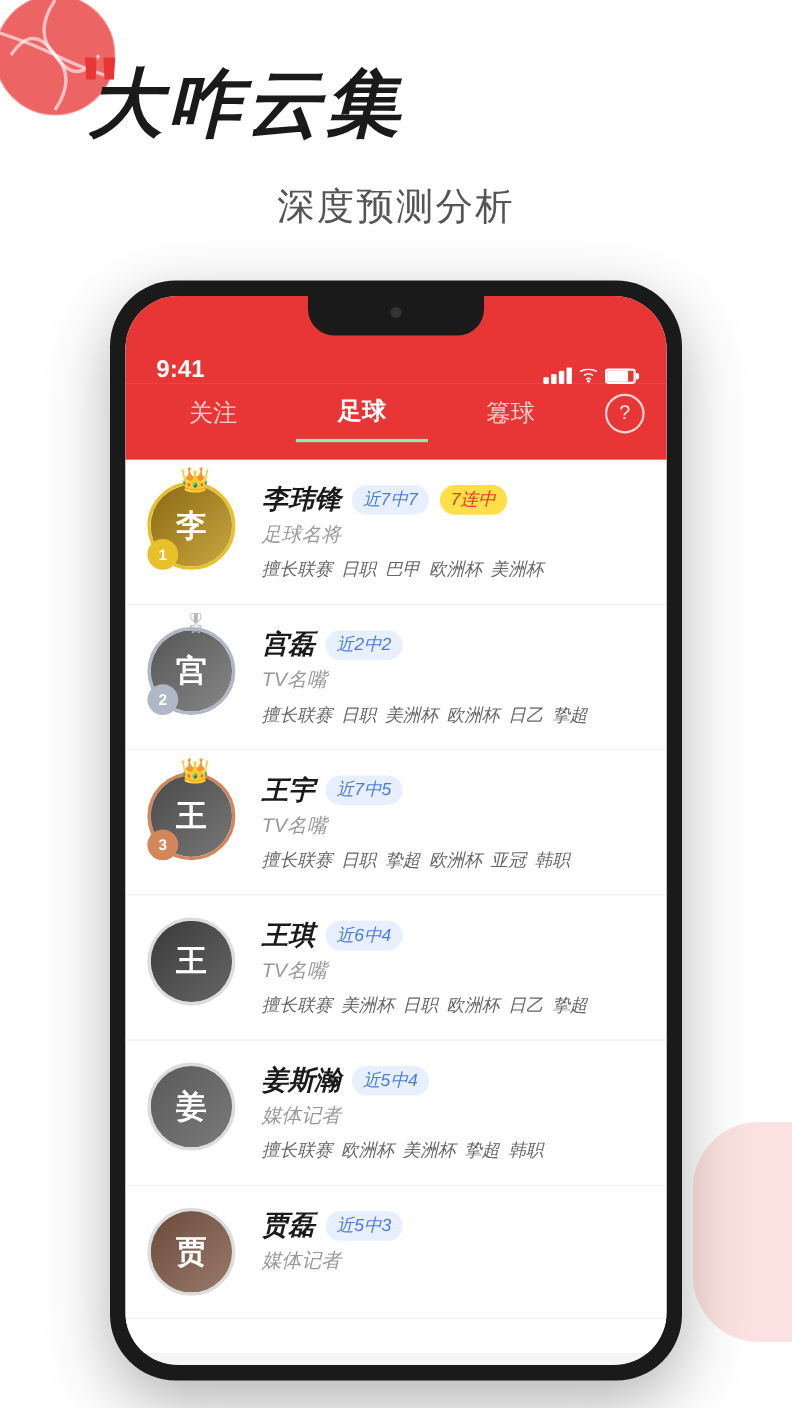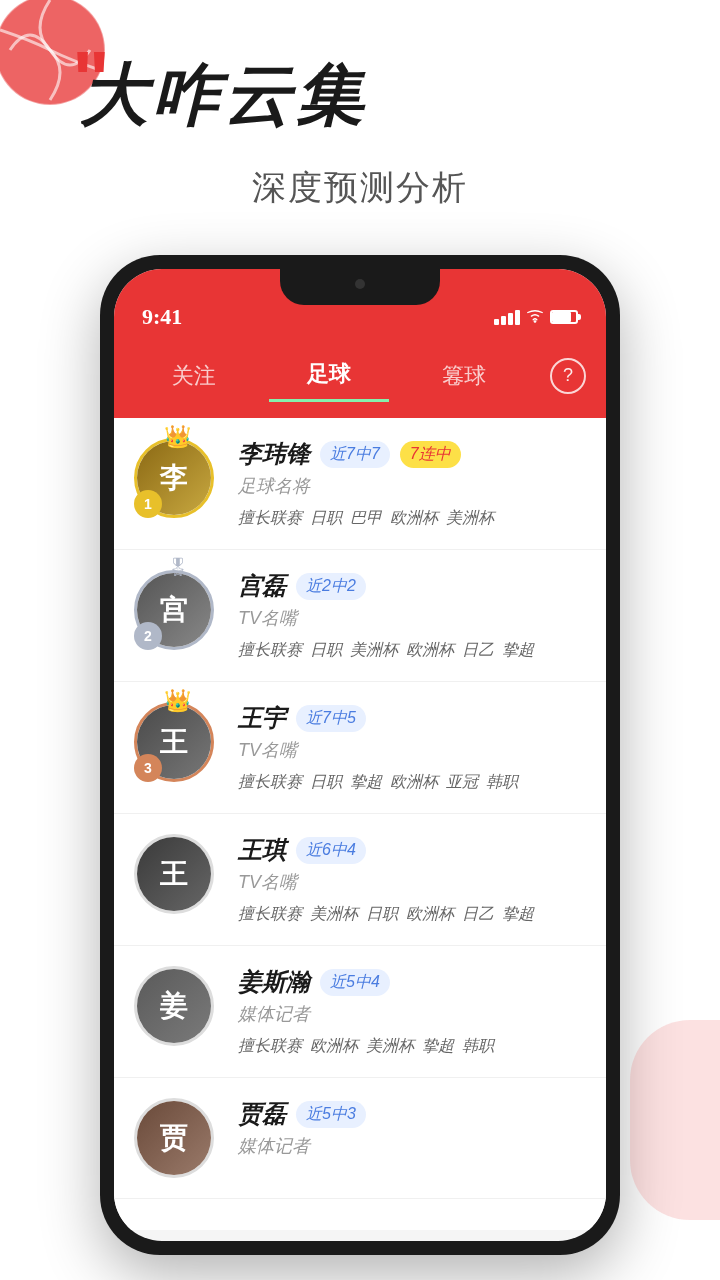--- a/index.html
+++ b/index.html
@@ -92,24 +92,23 @@
       overflow: hidden;
       position: relative;
     }
 
     
     .notch-area {
       background: #e83535;
       height: 80px;
       position: relative;
       display: flex;
-      align-items: center;
+      align-items: flex-end;
       justify-content: space-between;
       padding: 14px 28px 0;
-      font-family: Liberation Serif, serif;
     }
 
     .status-left {
       font-size: 22px;
       font-weight: 600;
       color: #fff;
       padding-top: 2px;
     }
 
     .notch-bump {

